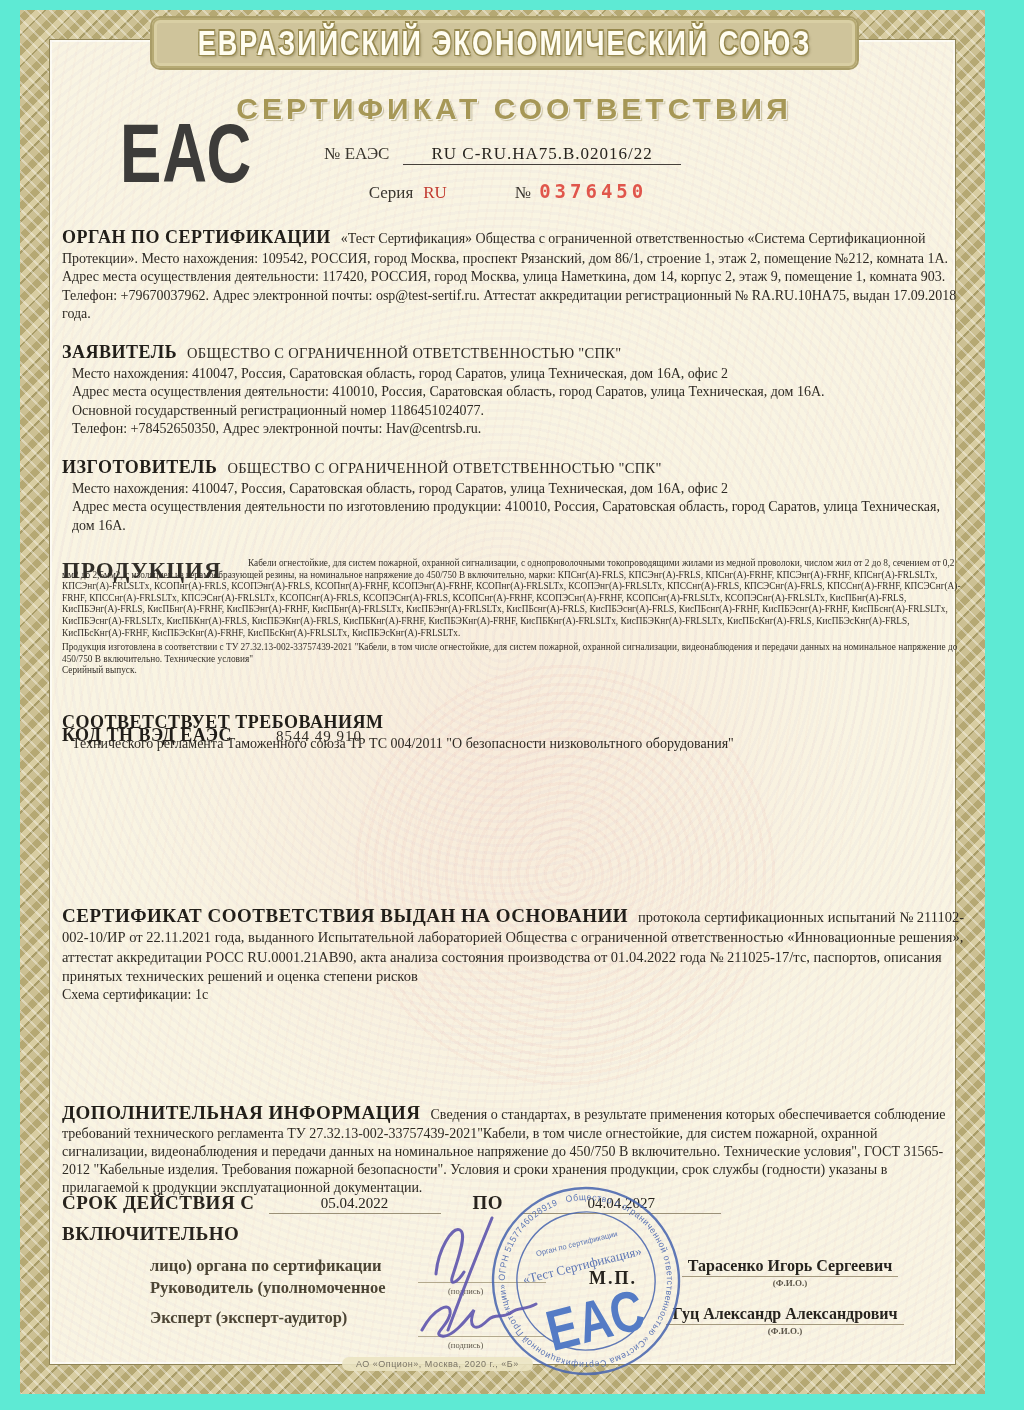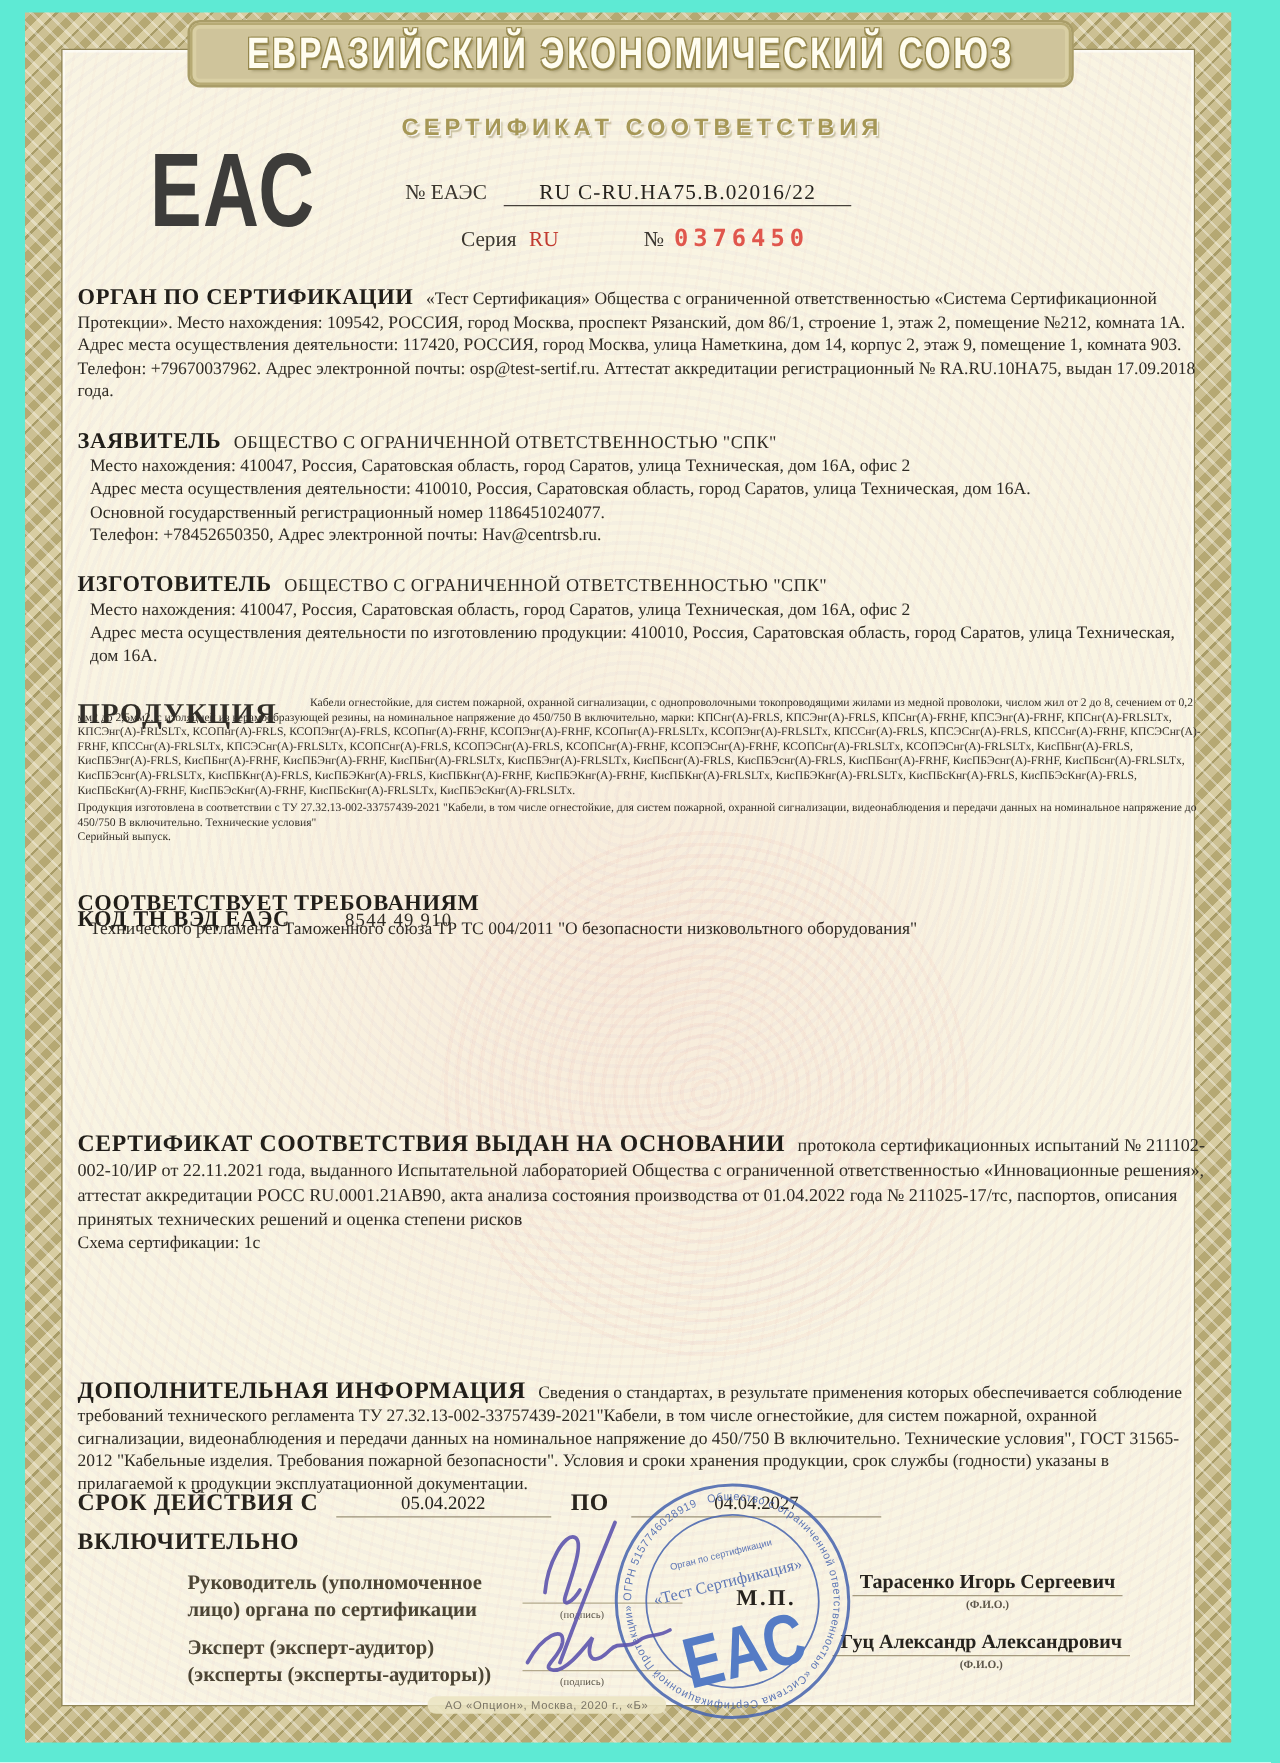--- a/index.html
+++ b/index.html
@@ -40,21 +40,21 @@
     text-shadow:1px 1px 0 #97894f, -1px -1px 0 #97894f, 1px -1px 0 #97894f, -1px 1px 0 #97894f, 2px 2px 2px rgba(90,80,40,.35);
     white-space:nowrap;
   }
   .eac-top {
     position:absolute; left:100px; top:102px; width:100px; height:95px;
     font-family:"Liberation Sans", sans-serif; font-weight:bold; font-size:62px; letter-spacing:1px;
     color:#3d3c3a; transform:scaleY(1.35); transform-origin:top left; line-height:62px;
   }
   .cert-title {
     position:absolute; left:10px; right:0; top:82px; text-align:center;
-    font-family:"Liberation Sans", sans-serif; font-weight:bold; font-size:19px; letter-spacing:4px;
+    font-family:"Liberation Sans", sans-serif; font-weight:bold; font-size:30px; letter-spacing:4px;
     color:#a69756; text-shadow:1px 1px 0 rgba(255,255,255,.8), 2px 2px 1px rgba(130,115,60,.4);
     white-space:nowrap;
     padding-left:13px;
   }
   .numline { position:absolute; left:0; right:0; top:134px; text-align:center; font-size:17px; }
   .numline .lbl { margin-right:14px; color:#3a362f; }
   .numline .val { border-bottom:1.5px solid #45403a; padding:0 28px 1px 28px; letter-spacing:1px; color:#26231e; }
   .seriesline { position:absolute; left:0; right:0; top:170px; text-align:center; font-size:17px; color:#3a362f;padding-left:11px; }
   .seriesline .ru { color:#c13a30; margin-left:10px; }
   .seriesline .nosign { margin-left:68px; }
@@ -76,21 +76,21 @@
   }
   .marks { position:relative; z-index:1; text-indent:186px; }
   .kv-val { font-size:15px; margin-left:34px; letter-spacing:1px; }
   
   .validity { position:absolute; left:42px; top:1182px; width:900px; }
   .validity .row { display:flex; align-items:flex-end; }
   .vlabel { font-weight:bold; font-size:19px; letter-spacing:0.5px; color:#27231d; white-space:nowrap; }
   .dateline { border-bottom:1px solid #9b9178; text-align:center; font-size:15px; padding-bottom:1px; color:#26231e; }
   .d1 { width:172px; margin-left:14px; }
   .d2 { width:200px; margin-left:18px; }
-  .po { margin-left:16px; }
+  .po { margin-left:32px; }
   .incl { margin-top:9px; }
   
   .slabel { position:absolute; font-weight:bold; font-size:16.5px; line-height:1.35; color:#4c4535; }
   .sigline { position:absolute; width:128px; border-bottom:1px solid #b3a98d; height:14px; }
   .sigcap { position:absolute; font-size:8.5px; color:#5c564a; }
   .name { position:absolute; text-align:center; font-size:16px; color:#26231e;font-weight:bold; }
   .name .nm { display:inline-block; border-bottom:1px solid #a59a7e; padding:0 6px 1px 6px; white-space:nowrap; }
   .name .cap { font-size:9px; color:#5c564a; margin-top:1px; }
   .mp-print { position:absolute; left:548px; top:1258px; width:90px; text-align:center;
     font-weight:bold; font-size:18px; letter-spacing:2px; color:#26231e; z-index:3; }
@@ -176,33 +176,32 @@
       <div class="row">
         <span class="vlabel">СРОК ДЕЙСТВИЯ С</span>
         <span class="dateline d1">05.04.2022</span>
         <span class="vlabel po">ПО</span>
         <span class="dateline d2">04.04.2027</span>
       </div>
       <div class="vlabel incl">ВКЛЮЧИТЕЛЬНО</div>
     </div>
 
     <div class="slabel" style="left:130px; top:1245px; width:300px;">
+      <div>лицо) органа по сертификации</div>
       <div>Руководитель (уполномоченное</div>
-      <div>лицо) органа по сертификации</div>
     </div>
     <div class="sigline" style="left:398px; top:1258px;"></div>
     <div class="sigcap" style="left:428px; top:1276px;">(подпись)</div>
     <div class="name" style="left:640px; top:1247px; width:260px;">
       <span class="nm">Тарасенко Игорь Сергеевич</span>
       <div class="cap">(Ф.И.О.)</div>
     </div>
 
     <div class="slabel" style="left:130px; top:1297px; width:320px;">
       <div>Эксперт (эксперт-аудитор)</div>
-      <div>(эксперты (эксперты-аудиторы))</div>
     </div>
     <div class="sigline" style="left:398px; top:1312px;"></div>
     <div class="sigcap" style="left:428px; top:1330px;">(подпись)</div>
     <div class="name" style="left:625px; top:1295px; width:280px;">
       <span class="nm">Гуц Александр  Александрович</span>
       <div class="cap">(Ф.И.О.)</div>
     </div>
 
     <div class="mp-print">М.П.</div>
 

